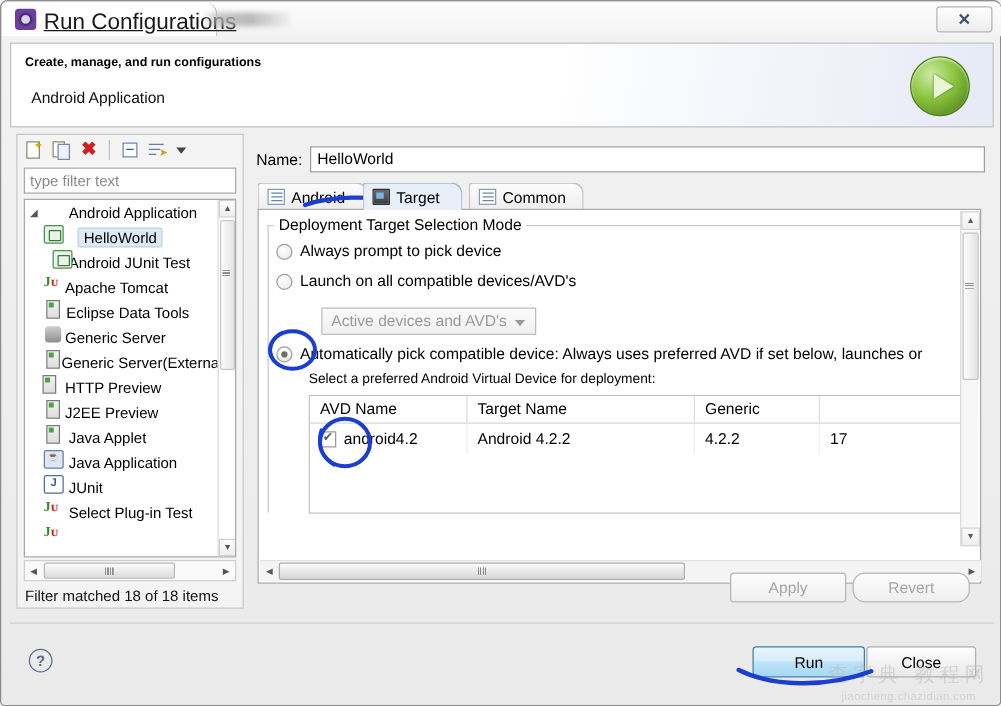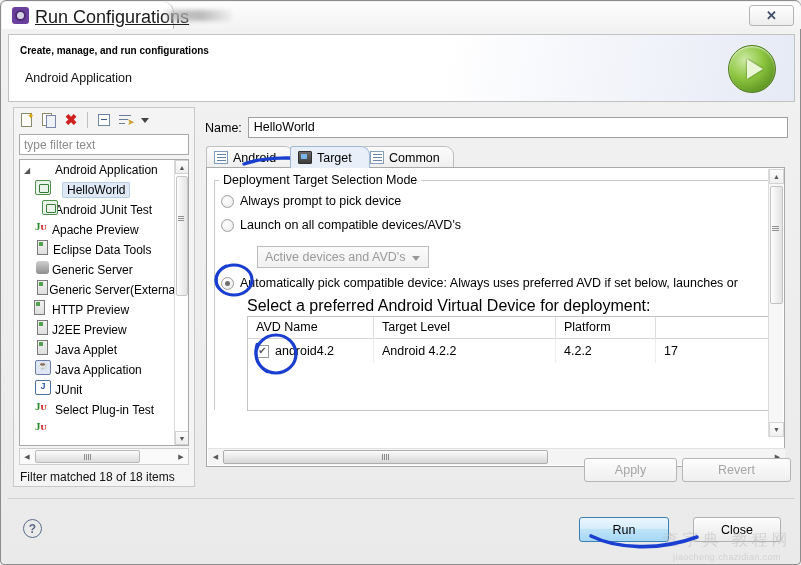--- a/index.html
+++ b/index.html
@@ -245,21 +245,21 @@
   .combo {
     position:absolute; left:50px; top:78px; width:172px; height:22px;
     background:linear-gradient(#fbfbfb,#f0f0f0); border:1px solid #bdbdbd;
     display:flex; align-items:center; padding-left:7px;
     font-size:12.5px; color:#9a9a9a;
   }
   .combo .cbcaret {
     position:absolute; right:8px; top:9px;
     width:0;height:0;border-left:4px solid transparent;border-right:4px solid transparent;border-top:5px solid #9a9a9a;
   }
-  .sel-text { position:absolute; left:40px; top:129px; font-size:16px; }
+  .sel-text { position:absolute; left:40px; top:129px; font-size:11px; }
 
   .avd-table {
     position:absolute; left:40px; top:148px; width: 524px; height: 95px;
     border:1px solid #c4c4c4; background:#fff; overflow:hidden;
   }
   .avd-head { display:flex; height:22px; background:#fff; border-bottom:1px solid #d6d6d6; }
   .avd-head .th {
     font-size:12.5px; padding: 3px 0 0 8px; border-right:1px solid #dedede; height:22px;
   }
   .avd-row { display:flex; height:24px; align-items:center; }
@@ -299,31 +299,31 @@
 
   
   .btn {
     height: 24px; border:1px solid #b5b5b5; border-radius:3px;
     background: linear-gradient(#fdfdfd,#efefef);
     display:flex; align-items:center; justify-content:center;
     font-size:12.5px; color:#111;
   }
   .btn.disabled { color:#a5a5a5; }
   .apply { position:absolute; left:583px; top:457px; width:93px; }
-  .revert{ position:absolute; left:681px; top:457px; width:109px; }
+  .revert{ position:absolute; left:681px; top:457px; width:94px;border-radius:10px; }
 
   .sep-line { position:absolute; left:7px; top:497px; width:787px; height:1px; background:#d0d0d0; }
 
   .help-icon {
     position:absolute; left:22px; top:518px; width:19px; height:19px;
     border-radius:50%; border:1.6px solid #5b6b85; color:#5b6b85;
     display:flex;align-items:center;justify-content:center; font-size:12px; font-weight:bold;
   }
   .run-btn {
-    position:absolute; left:578px; top:516px; width:90px; height:25px;
+    position:absolute; left:601px; top:516px; width:90px; height:25px;
     border:1px solid #3c7fb1; border-radius:3px;
     background: linear-gradient(#eaf5fd 0%, #d7eefb 45%, #bfe3f8 50%, #a6d7f4 100%);
     display:flex;align-items:center;justify-content:center; font-size:12.5px;
   }
   .close-btn {
     position:absolute; left:692px; top:516px; width:88px; height:25px;
     border:1px solid #b0b0b0; border-radius:3px;
     background:linear-gradient(#fdfdfd,#e9e9e9);
     display:flex;align-items:center;justify-content:center; font-size:12.5px;
   }
@@ -404,21 +404,21 @@
             <span class="lbl">HelloWorld</span>
           </div>
           <div class="trow">
             <span class="arrow"></span>
             <span class="ticon junit-a">J<span class="ju-u">ᴜ</span></span>
             <span class="lbl">Android JUnit Test</span>
           </div>
           <div class="trow">
             <span class="arrow"></span>
             <span class="ticon server"></span>
-            <span class="lbl">Apache Preview</span>
+            <span class="lbl">Apache Tomcat</span>
           </div>
           <div class="trow">
             <span class="arrow"></span>
             <span class="ticon db"></span>
             <span class="lbl">Eclipse Data Tools</span>
           </div>
           <div class="trow">
             <span class="arrow"></span>
             <span class="ticon server"></span>
             <span class="lbl">Generic Server</span>
@@ -487,21 +487,21 @@
 
       <div class="tabstrip">
         <div class="tab" style="left:0; width:88px;">
           <span class="tabicon android-t"></span>
           <span>Android</span>
         </div>
         <div class="tab active" style="left:84px; width:80px;">
           <span class="tabicon target-t"></span>
           <span>Target</span>
         </div>
-        <div class="tab" style="left:156px; width:92px;text-align:right;">
+        <div class="tab" style="left:169px; width:92px;text-align:right;">
           <span class="tabicon common-t"></span>
           <span>Common</span>
         </div>
       </div>
 
       <div class="tabbody">
         <div class="group-line"></div>
         <div class="group-lborder"></div>
         <div class="group-title">Deployment Target Selection Mode</div>
 
@@ -522,22 +522,22 @@
         <div class="radio-row" style="left:14px; top:108px;">
           <span class="radio checked"></span>
           <span>Automatically pick compatible device: Always uses preferred AVD if set below, launches or</span>
         </div>
 
         <div class="sel-text">Select a preferred Android Virtual Device for deployment:</div>
 
         <div class="avd-table">
           <div class="avd-head">
             <div class="th c0">AVD Name</div>
-            <div class="th c1">Target Level</div>
-            <div class="th c2">Platform</div>
+            <div class="th c1">Target Name</div>
+            <div class="th c2">Generic</div>
           </div>
           <div class="avd-row">
             <div class="td c0">
               <span class="chk">✔</span>
               <span>android4.2</span>
             </div>
             <div class="td c1">Android 4.2.2</div>
             <div class="td c2">4.2.2</div>
             <div class="td c3">17</div>
           </div>

